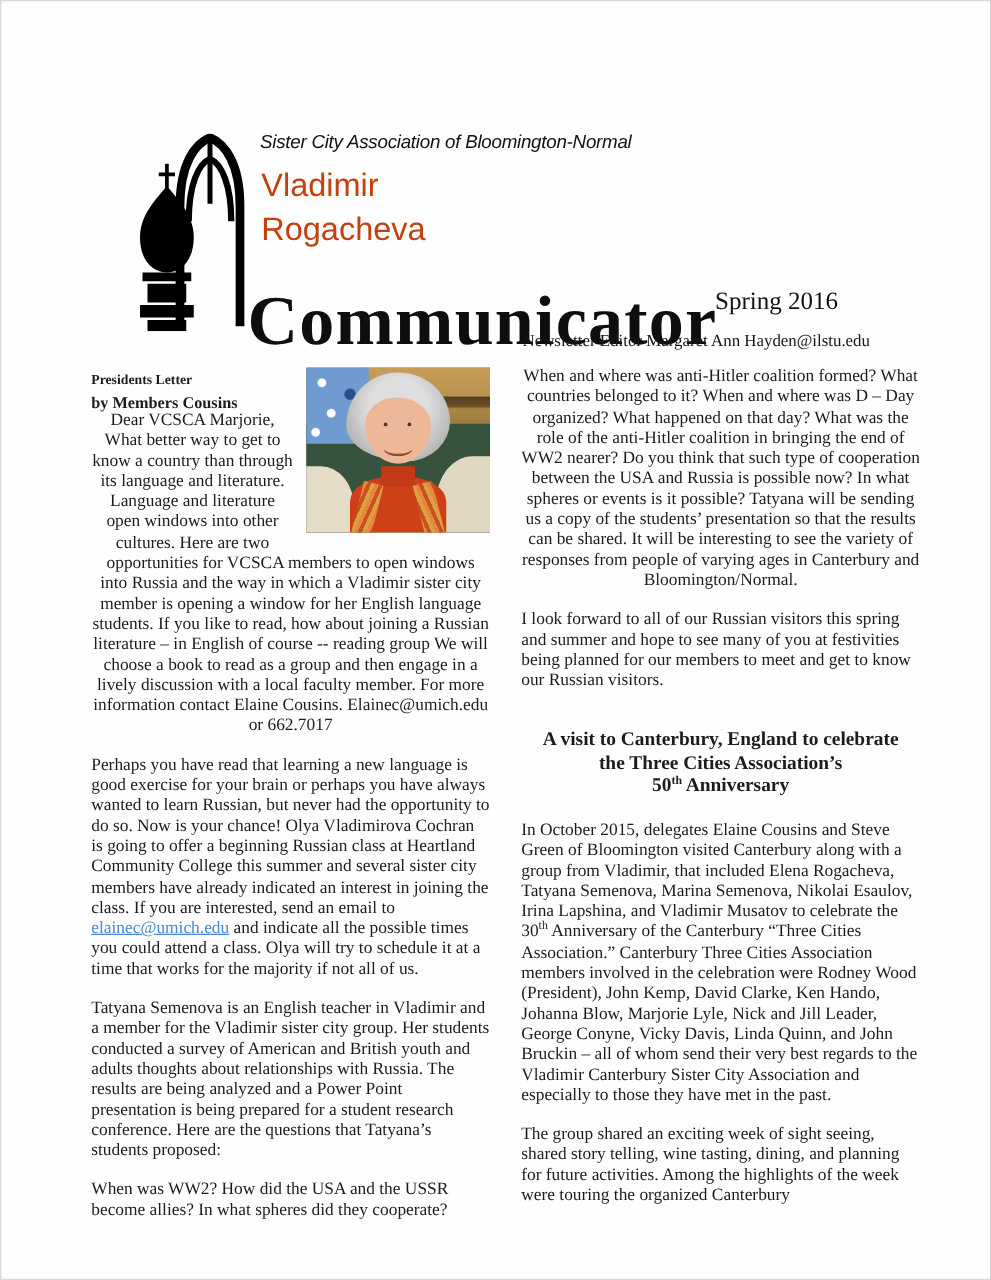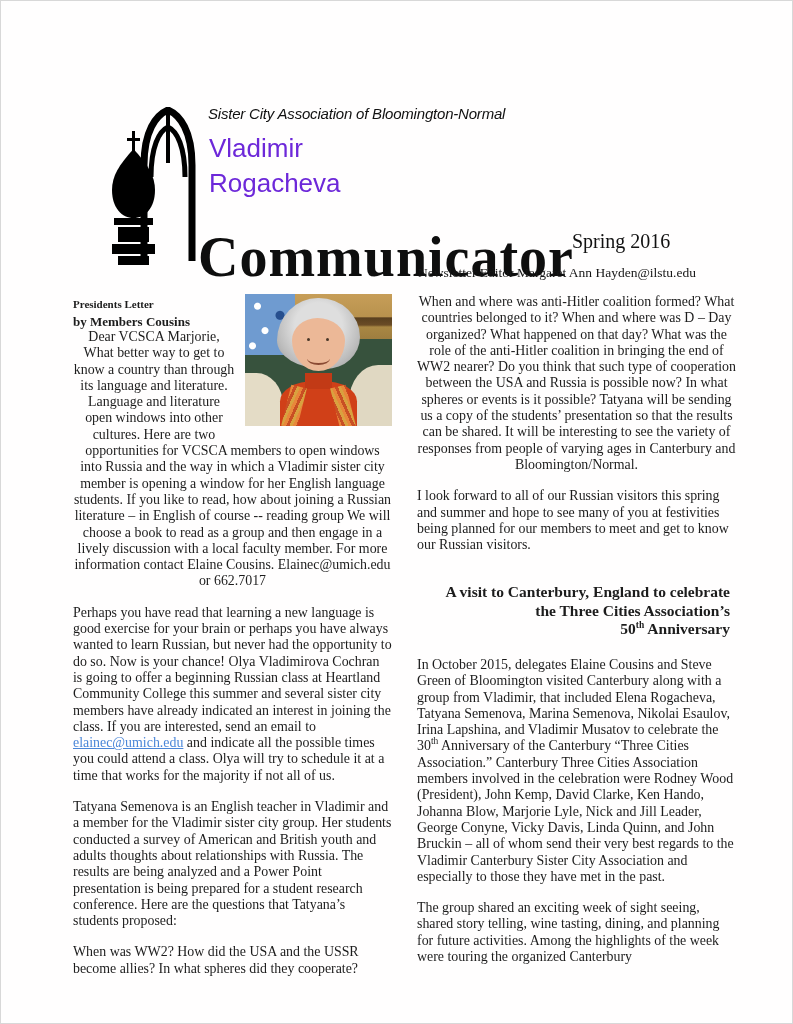--- a/index.html
+++ b/index.html
@@ -10,21 +10,21 @@
   }
   
   .logo{position:absolute;left:106px;top:106px;width:96px;height:158px;}
   .assoc{
     position:absolute;left:207px;top:104px;
     font-family:"Liberation Sans",sans-serif;font-style:italic;font-size:15px;
     letter-spacing:-0.2px;color:#111;
   }
   .cityline{
     position:absolute;left:208px;
-    font-family:"Liberation Sans",sans-serif;font-size:26px;color:#6d28d9;
+    font-family:"Liberation Sans",sans-serif;font-size:26px;color:#c2410c;
   }
   .city1{top:132px;}
   .city2{top:167px;}
   .masthead-title{
     position:absolute;left:197px;top:192px;
     font-family:"Liberation Serif",serif;font-weight:600;
     font-size:56px;letter-spacing:1px;color:#0e0e0e;margin-top:32px;
   }
   .issue{position:absolute;left:571px;top:229px;font-size:20px;color:#111;}
   .editor{position:absolute;left:417px;top:264px;font-size:13.5px;color:#161616;}
@@ -33,21 +33,21 @@
   .col-left{left:72px;}
   .col-right{left:416px;}
   .col p{margin:15px 0 0 0;}
   .col p.first{margin-top:0;text-align:center;}
   h2.article-title{margin:0;font-size:11px;line-height:20px;font-weight:bold;}
   .byline{font-size:13px;line-height:15px;font-weight:bold;}
   .salutation{display:block;}
   .body-start{margin-top:17px;}
   .email-link{color:#4a86d8;text-decoration:underline;cursor:pointer;}
   h3.section-heading{
-    margin:30px 6px 18px 6px;text-align:right;font-size:15.5px;line-height:18.5px;font-weight:bold;
+    margin:30px 6px 18px 6px;text-align:center;font-size:15.5px;line-height:18.5px;font-weight:bold;
   }
   sup{font-size:9.5px;vertical-align:super;line-height:0;}
   
   .photo{
     position:relative;float:right;width:147px;height:132px;margin:0 0 8px 10px;
     overflow:hidden;background:#8a7a55;
   }
   .ph{position:absolute;}
   .ph-wall{left:30%;top:0;width:70%;height:38%;
     background:linear-gradient(180deg,#c79e58 0%,#b8924e 45%,#59401f 48%,#6b4c26 62%,#a98743 66%,#9a7a3e 100%);}

